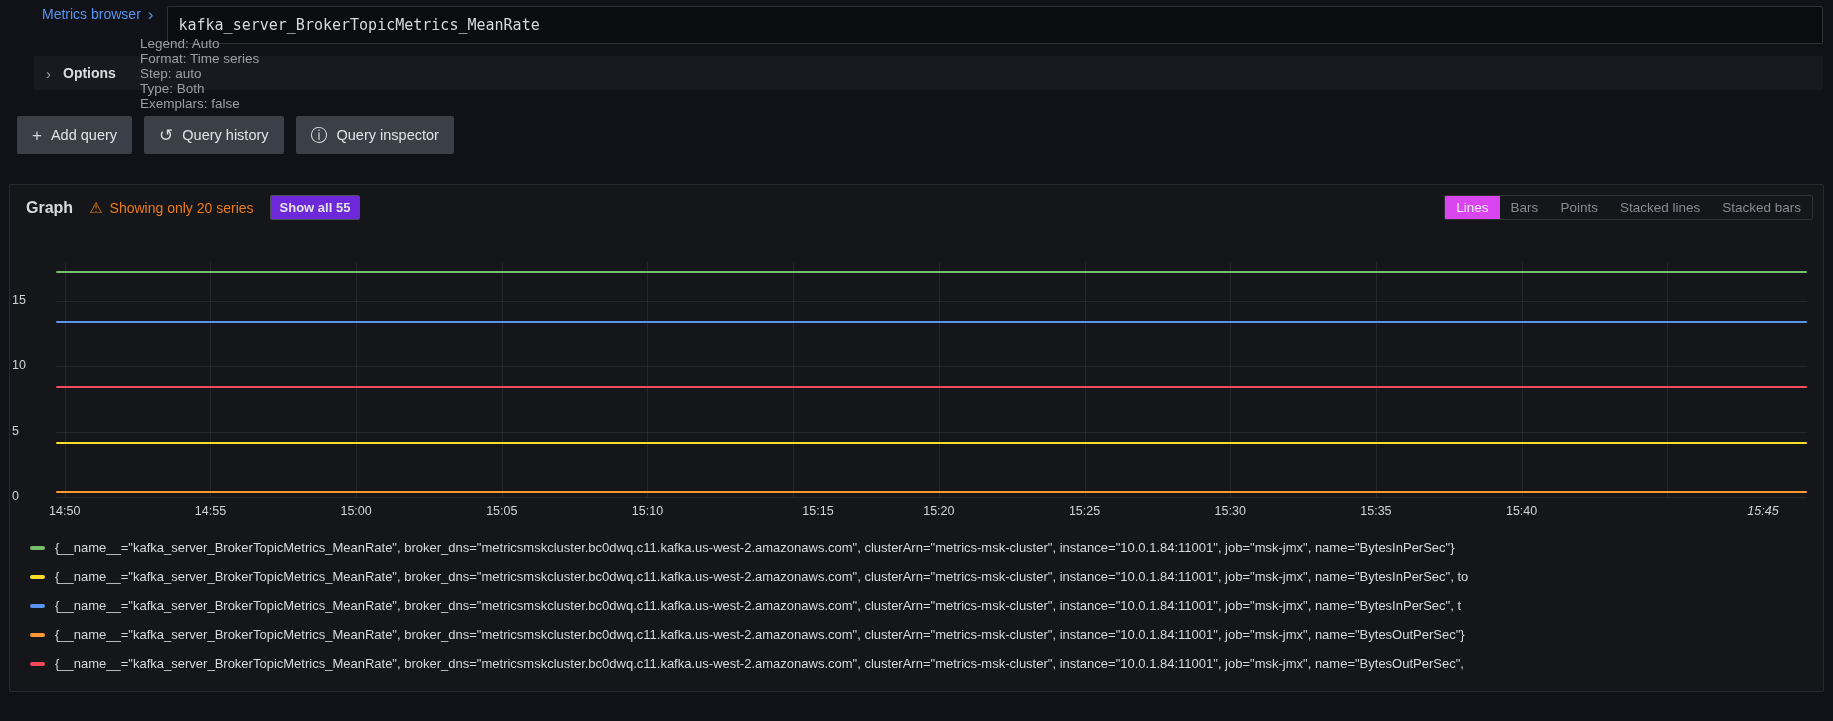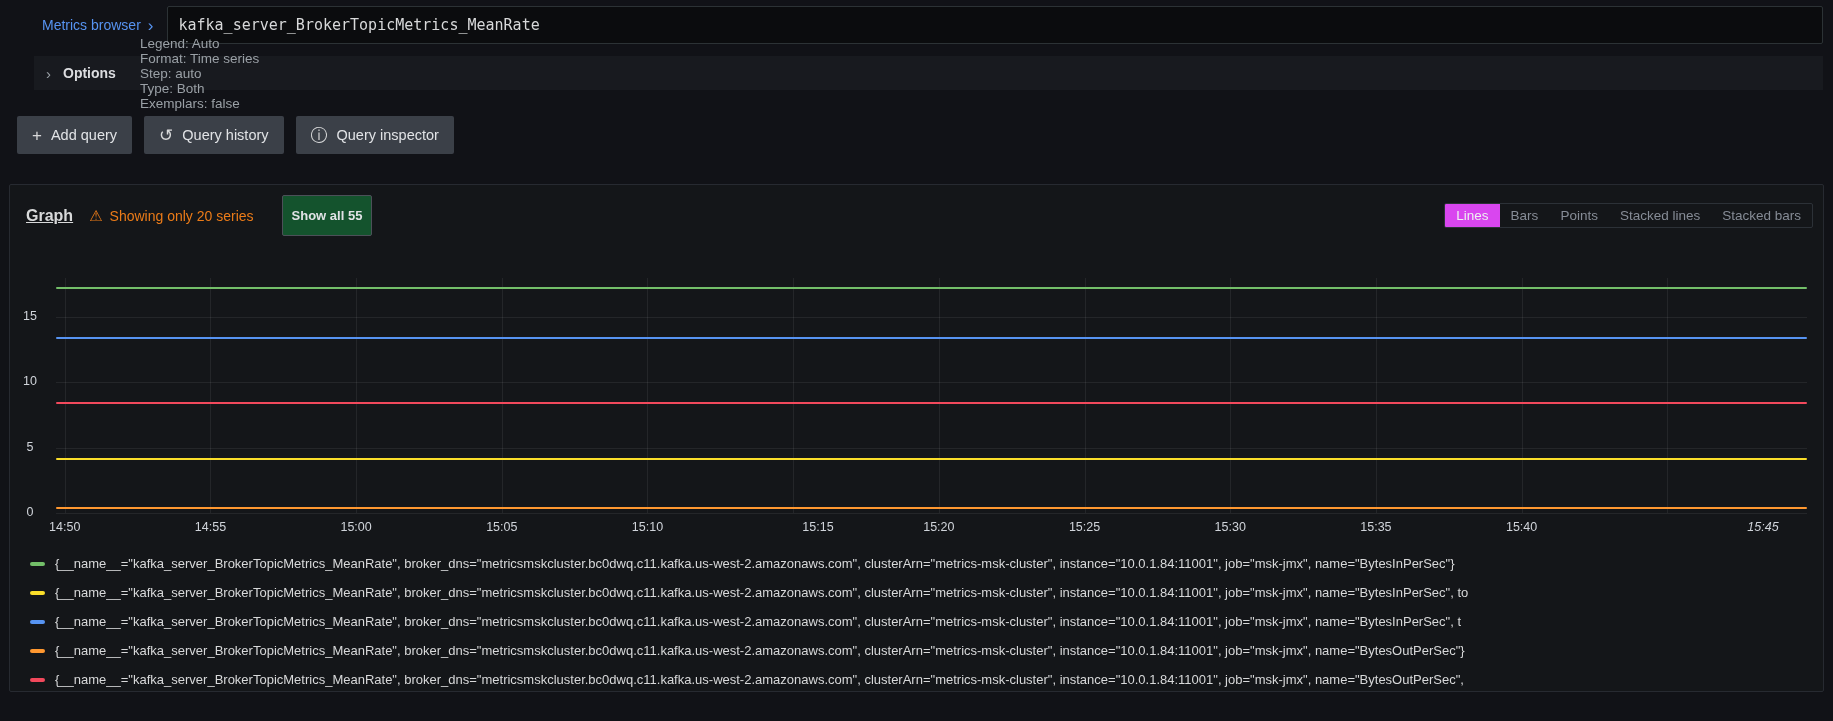--- a/index.html
+++ b/index.html
@@ -6,21 +6,21 @@
   html, body { width: 1833px; height: 721px; }
   body {
     background: #111217;
     font-family: "Liberation Sans", sans-serif;
     color: #d8d9da;
     overflow: hidden;
   }
   .query-editor { padding: 6px 10px 0 10px; }
   .query-row { display: flex; margin-left: 24px; height: 38px; }
   .metrics-browser {
-    display: flex; align-items: center; gap: 7px;
+    display: flex; align-items: flex-start; gap: 7px;
     padding: 0 14px 0 8px; background: transparent; border: none;
     color: #5794f2; font-size: 14px; font-weight: 500; font-family: inherit; cursor: pointer;
   }
   .metrics-browser .chev { font-size: 17px; line-height: 1; }
   .query-input {
     flex: 1; height: 38px; background: #0b0c0e;
     border: 1px solid #2c3235; border-radius: 2px;
     color: #d8d9da; font-family: "DejaVu Sans Mono", "Liberation Mono", monospace;
     font-size: 15px; padding: 0 10px; outline: none;
   }
@@ -40,38 +40,38 @@
     display: flex; align-items: center; height: 38px; padding: 0 15px;
     background: #3b4048; border: none; border-radius: 2px;
     color: #e1e3e6; font-size: 14.5px; font-weight: 500; font-family: inherit; cursor: pointer;
   }
   .qbtn-icon { margin-right: 9px; font-size: 17px; line-height: 1; color: #d8d9da; }
   .graph-panel {
     margin: 30px 9px 0 9px; height: 508px;
     border: 1px solid #272a31; background: #141619; border-radius: 2px;
   }
   .panel-header { display: flex; align-items: center; padding: 10px 10px 0 16px; }
-  .panel-title { font-size: 16px; font-weight: 600; color: #d8d9da; text-decoration: underline; }
+  .panel-title { font-size: 16px; font-weight: 600; color: #d8d9da; }
   .warn-icon { color: #eb7b18; font-size: 15px; margin-left: 16px; line-height: 1; }
   .series-warning { color: #eb7b18; font-size: 14px; margin-left: 7px; }
   .show-all-btn {
-    margin-left: 28px; height: 41px; padding: 0 9px;
-    background: #14532d; border: 1px solid #4c5058; border-radius: 2px;
+    margin-left: 16px; height: 25px; padding: 0 9px;
+    background: #6d28d9; border: 1px solid #4c5058; border-radius: 2px;
     color: #e1e3e6; font-size: 13px; font-weight: 700; font-family: inherit; cursor: pointer;
   }
   .view-mode-tabs {
     margin-left: auto; display: flex;
     border: 1px solid #2c3137; border-radius: 2px; overflow: hidden;
   }
   .vtab { padding: 4px 11px; font-size: 13.5px; color: #868c96; cursor: pointer; white-space: nowrap; }
   .vtab.active { background: #d946ef; color: #eef0f2; }
   .plot { position: relative; margin: 42px 16px 0 46px; height: 235px; }
   .hgrid { position: absolute; left: 0; right: 0; height: 1px; background: rgba(255,255,255,0.07); }
   .vgrid { position: absolute; top: 0; bottom: 0; width: 1px; background: rgba(255,255,255,0.07); }
-  .ylab { position: absolute; left: -44px; width: 36px; text-align: center; font-size: 12.5px; color: #d0d4da; }
+  .ylab { position: absolute; left: -44px; width: 36px; text-align: left; font-size: 12.5px; color: #d0d4da; }
   .xlab {
     position: absolute; top: calc(100% + 7px); transform: translateX(-50%);
     font-size: 12.5px; color: #d0d4da; white-space: nowrap;
   }
   .series-line { position: absolute; left: 0; right: 0; height: 2px; border-radius: 1px; }
   .graph-legend { margin: 36px 0 0 20px; overflow: hidden; }
   .legend-row { display: flex; align-items: center; height: 29px; cursor: pointer; overflow: hidden; }
   .legend-dash { flex: 0 0 15px; height: 4px; border-radius: 2px; margin-right: 10px; }
   .legend-label { font-size: 13px; color: #d8d9da; white-space: nowrap; overflow: hidden; }
 </style>

